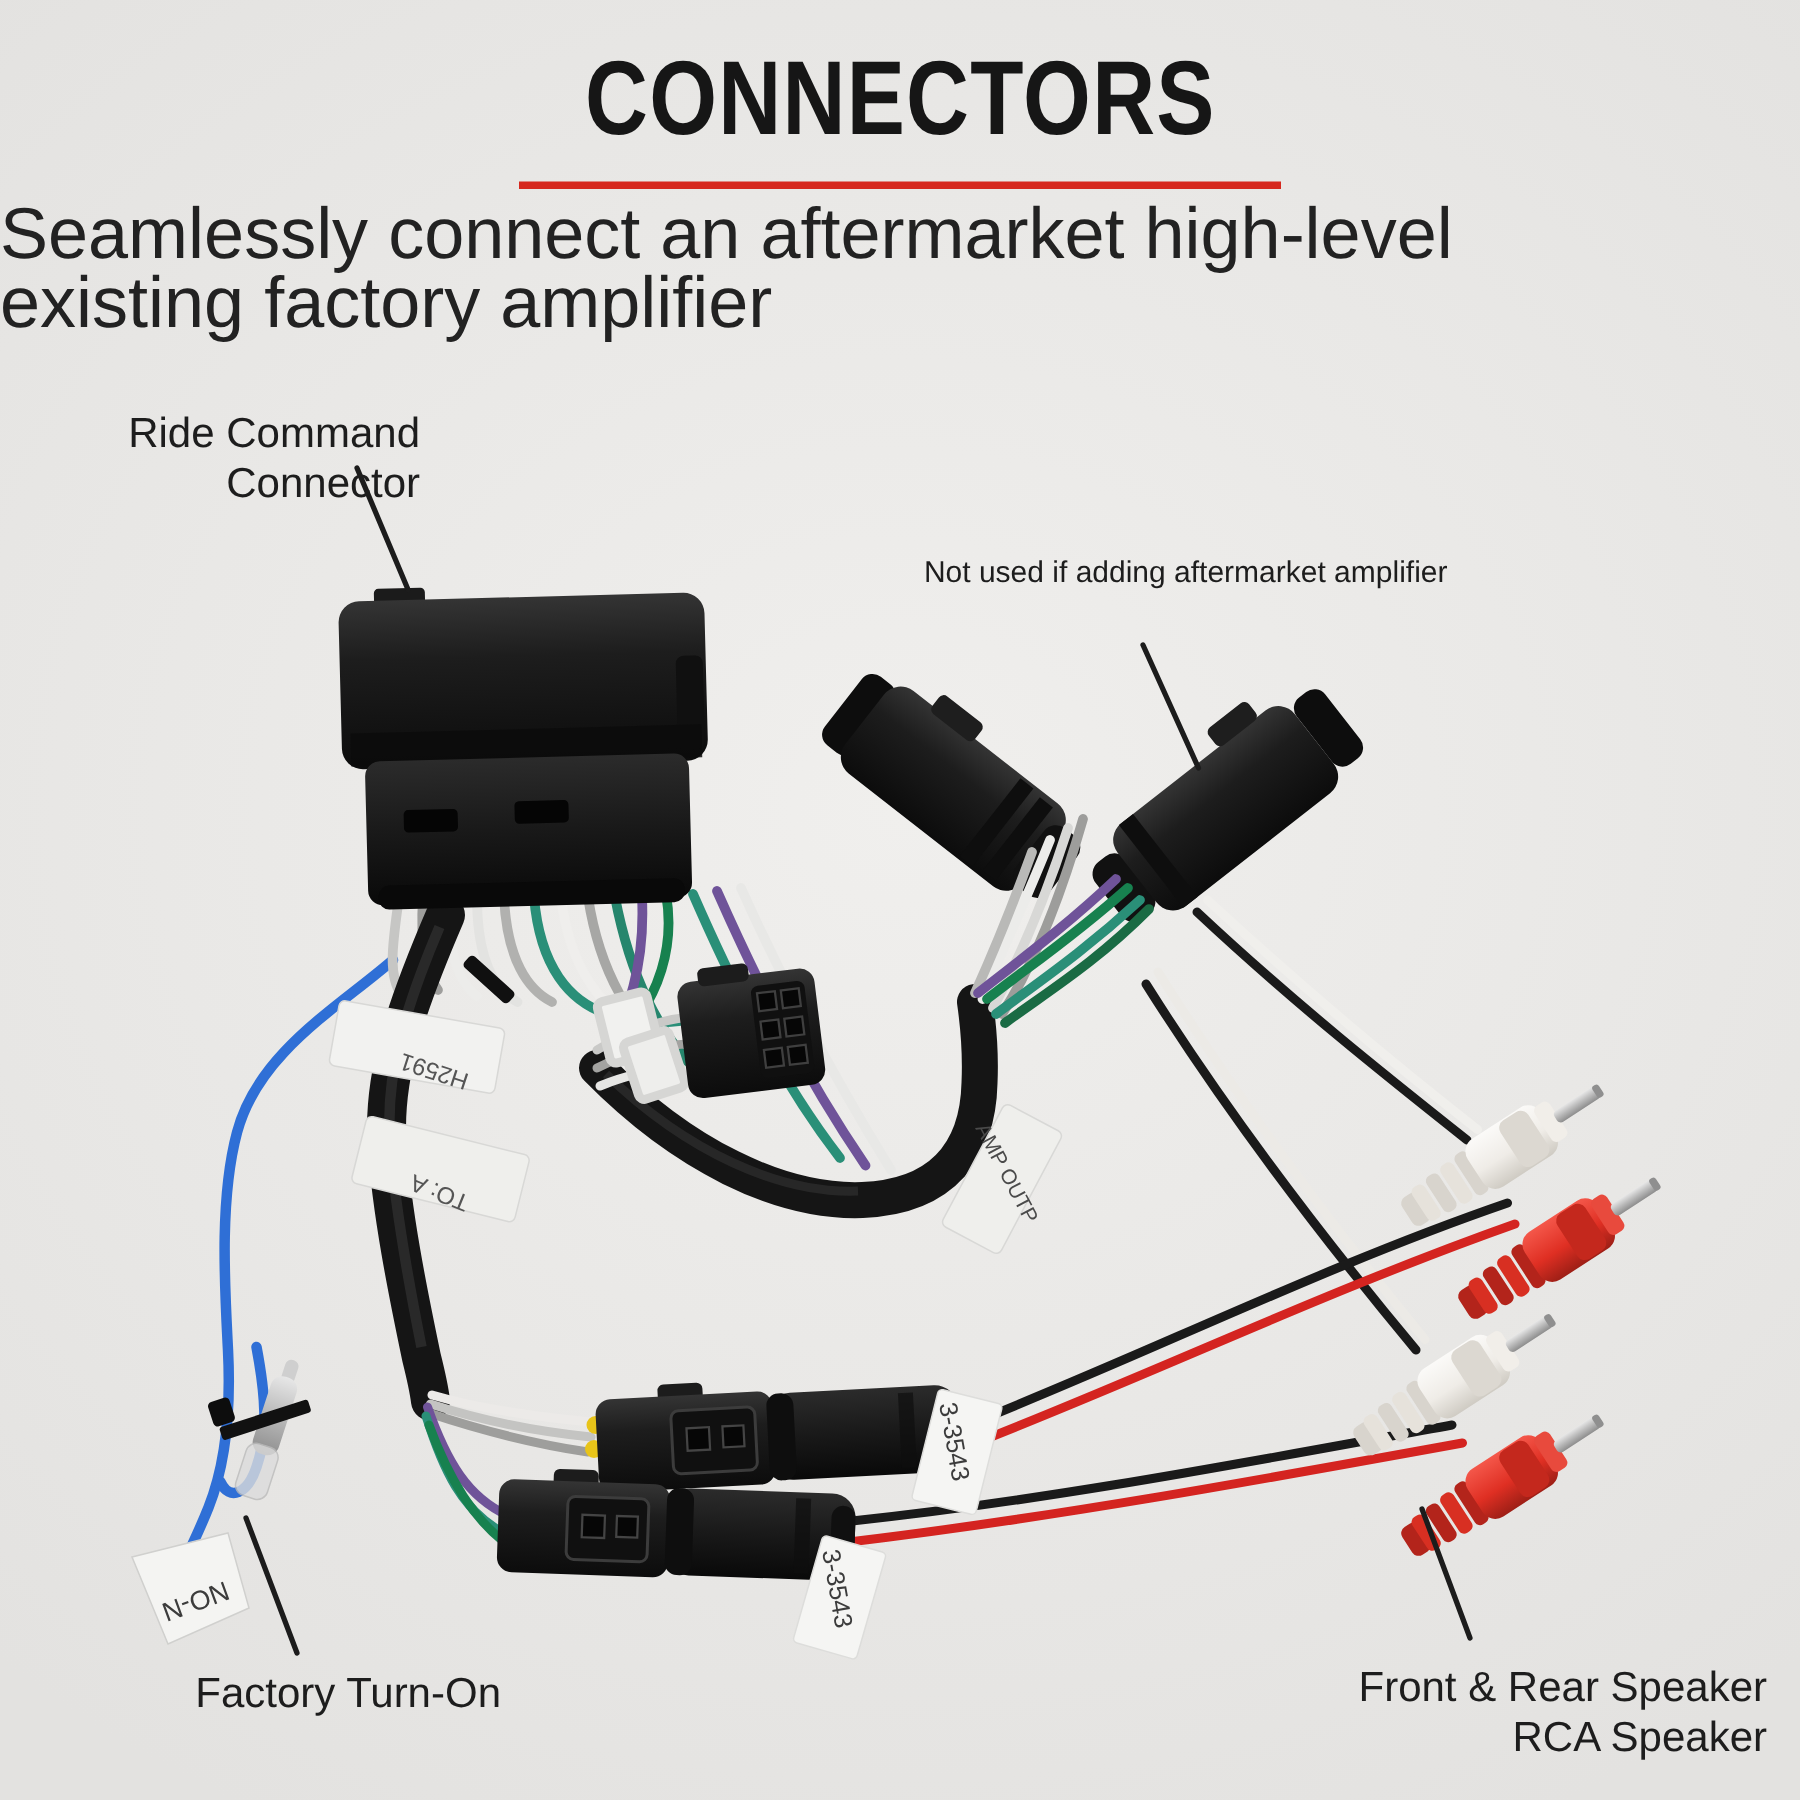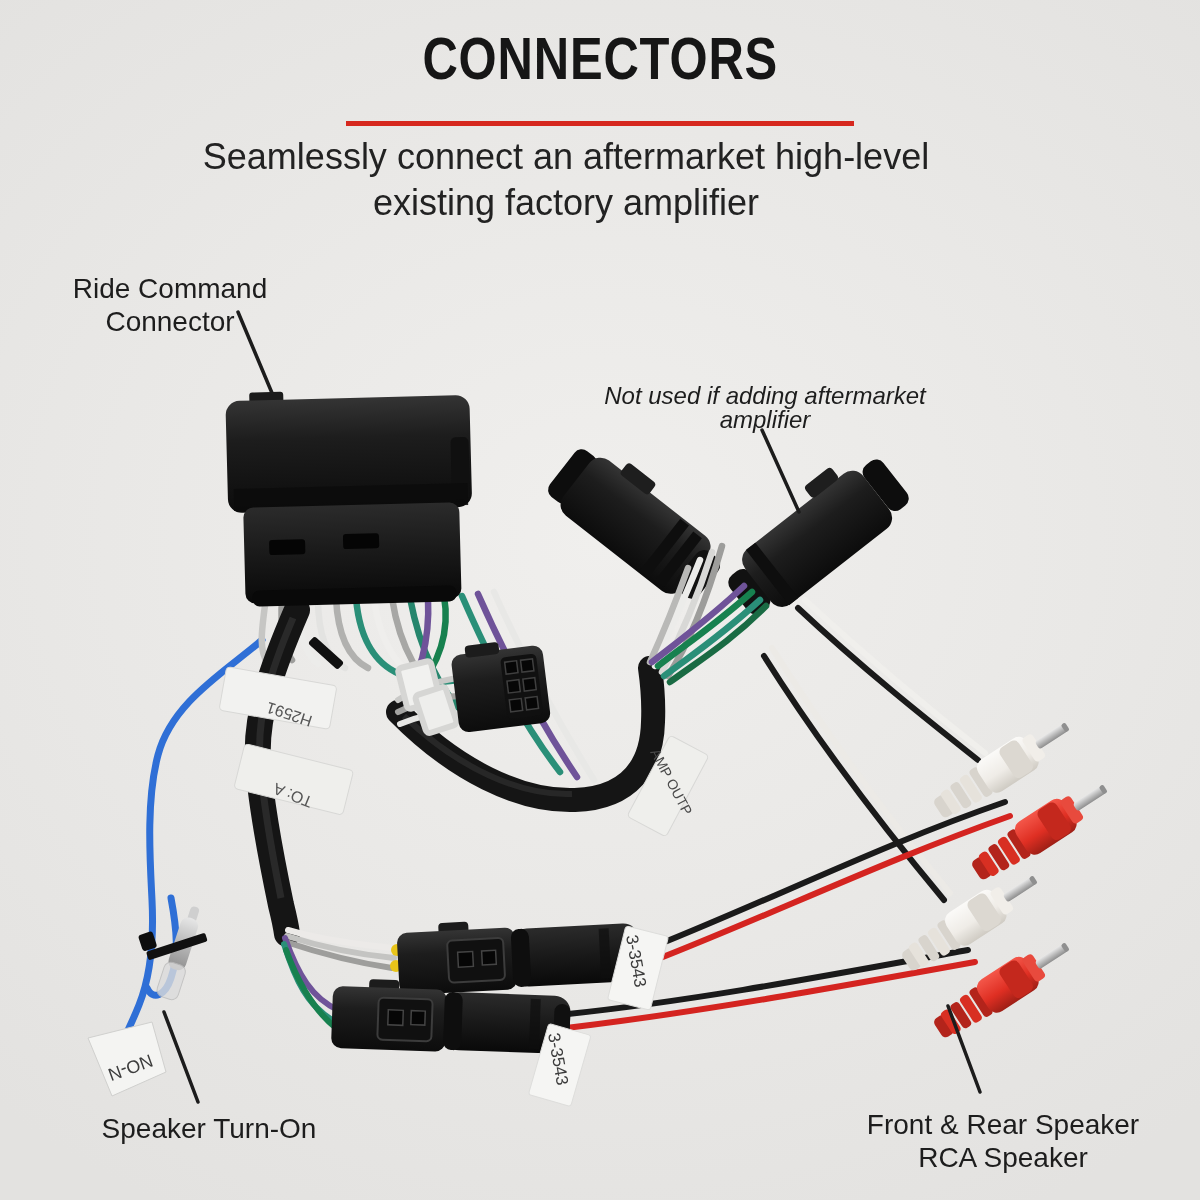--- a/index.html
+++ b/index.html
@@ -3,33 +3,33 @@
 <meta charset="utf-8">
 <style>
   html,body{margin:0;padding:0;}
   .stage{
     position:relative;width:1200px;height:1200px;overflow:hidden;
     background:radial-gradient(ellipse 900px 760px at 600px 540px,#f0efed 0%,#e9e8e6 55%,#e3e2e0 100%);
     font-family:"Liberation Sans",sans-serif;color:#1f1f1f;
   }
   .title{
     position:absolute;top:30px;left:0;width:1200px;text-align:center;
-    font-weight:bold;font-size:59px;letter-spacing:1px;color:#161616;line-height:1;
+    font-weight:bold;font-size:70px;letter-spacing:1px;color:#161616;line-height:1;
   }
   .title .squeeze{display:inline-block;transform:scaleX(.83);transform-origin:center;}
   .underline{
     position:absolute;top:121px;left:346px;width:508px;height:5px;background:#d6281e;
   }
   .subtitle{
-    position:absolute;top:134px;left:0;width:1132px;text-align:center;
-    font-size:36px;line-height:46px;color:#222;
+    position:absolute;top:134px;left:0;width:1132px;
+    font-size:48px;line-height:46px;color:#222;
   }
   .subtitle b{font-weight:bold;}
-  .callout{position:absolute;font-size:28px;line-height:33px;color:#1d1d1d;text-align:center;}
-  .callout .note{font-size:24px;line-height:24px;margin-top:16px;font-style:italic;}
+  .callout{position:absolute;font-size:28px;line-height:33px;color:#1d1d1d;text-align:right;}
+  .callout .note{font-size:20px;line-height:24px;margin-top:2px;}
   svg{position:absolute;top:0;left:0;}
   svg text{font-family:"Liberation Sans",sans-serif;}
 </style>
 </head>
 <body>
 
 <div class="stage">
 
   <svg width="1200" height="1200" viewBox="0 0 1200 1200">
     <defs>
@@ -315,21 +315,21 @@
   <div class="callout" style="left:60px;top:272px;width:220px;">
     <div>Ride Command</div>
     <div>Connector</div>
   </div>
 
   <div class="callout" style="left:565px;top:368px;width:400px;">
     <div class="note">Not used if adding aftermarket amplifier</div>
   </div>
 
   <div class="callout" style="left:84px;top:1112px;width:250px;">
-    <div>Speaker Turn-On</div>
+    <div>Factory Turn-On</div>
   </div>
 
   <div class="callout" style="left:828px;top:1108px;width:350px;">
     <div>Front &amp; Rear Speaker</div>
     <div>RCA Speaker</div>
   </div>
 
 </div>
 
 </body></html>

